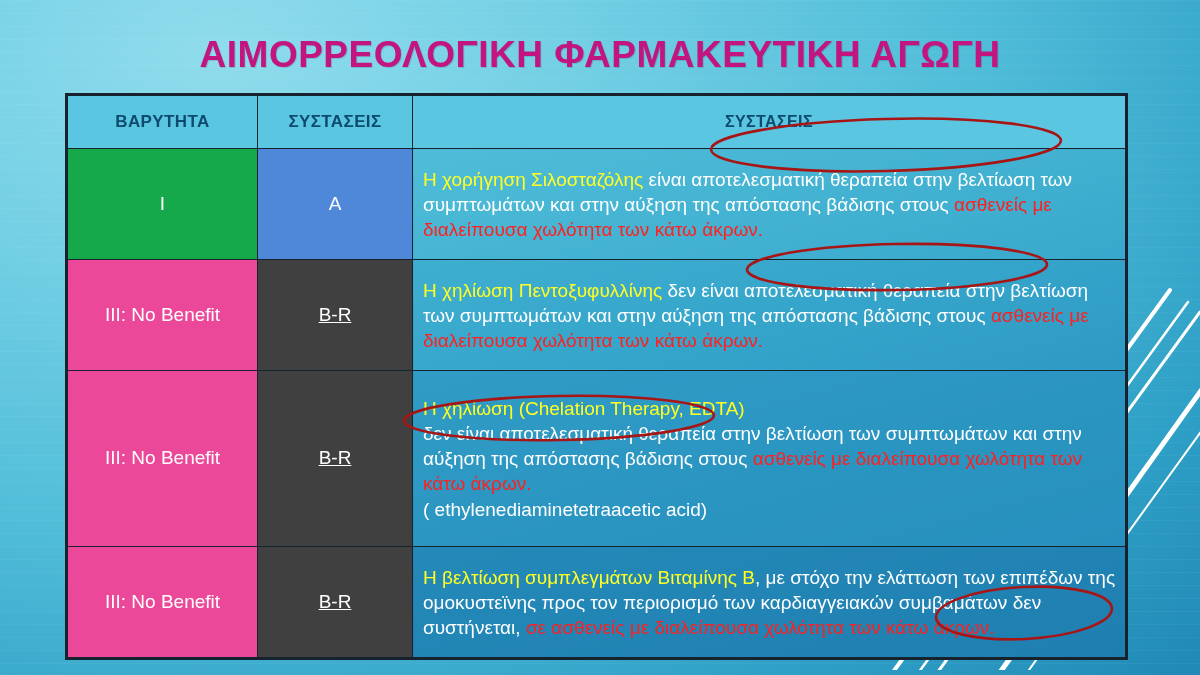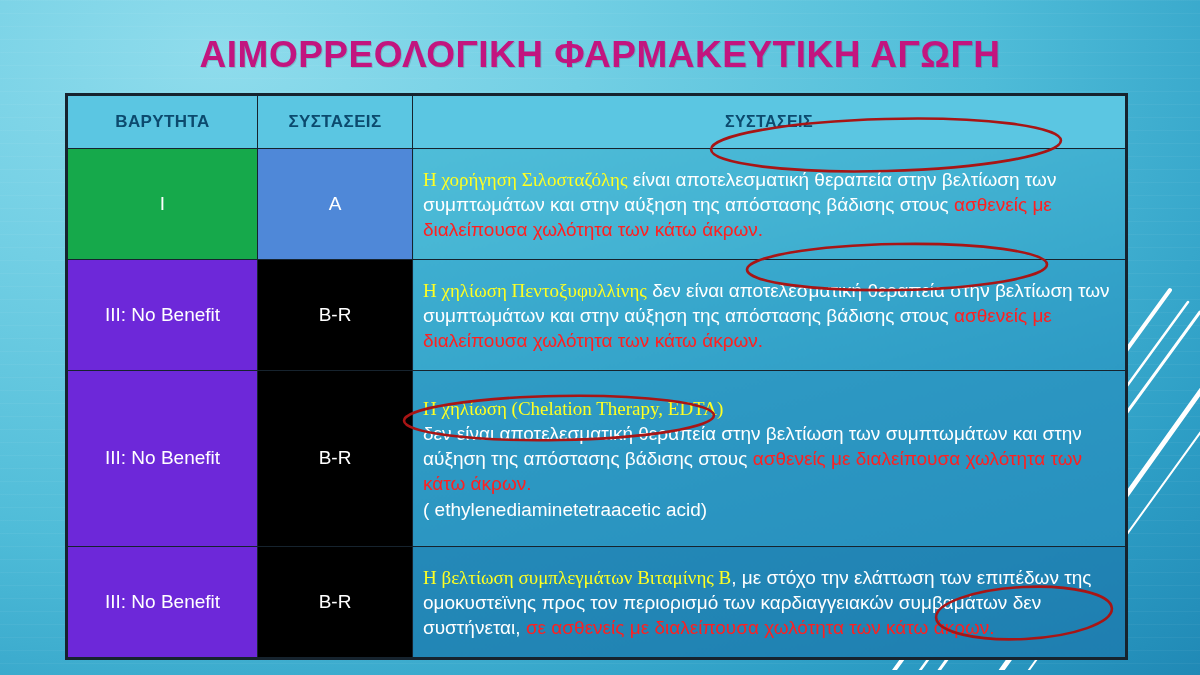--- a/index.html
+++ b/index.html
@@ -65,28 +65,28 @@
   td.rec{
     padding:5px 8px 4px 10px;
     color:#ffffff;
     font-size:19px;
     line-height:1.32;
     text-align:left;
     background:
       radial-gradient(ellipse 900px 420px at 10% 10%, rgba(255,255,255,0.10) 0%, rgba(255,255,255,0.0) 60%),
       linear-gradient(160deg, #46B6D4 0%, #3FAFD0 30%, #2F9CC4 65%, #1E84B2 100%);
   }
-  td.rec .hl-y{ color:#FFFF22;font-family:Liberation Serif, serif; }
+  td.rec .hl-y{ color:#FFFF22; }
   td.rec .hl-r{ color:#FF2020; }
 
   
   .sev-1{ background:#16A94B; }
   .qual-1{ background:#4F88D8; }
-  .sev-3{ background:#6d28d9; }
-  .qual-3{ background:#000000; }
+  .sev-3{ background:#ec4899; }
+  .qual-3{ background:#404040;text-decoration:underline; }
 
   
   tbody tr:nth-child(1) td.rec{ background:linear-gradient(165deg,#4FBDD8 0%, #43B2D2 55%, #37A7CB 100%); }
   tbody tr:nth-child(2) td.rec{ background:linear-gradient(165deg,#3EAED0 0%, #35A4CA 55%, #2D9AC4 100%); }
   tbody tr:nth-child(3) td.rec{ background:linear-gradient(165deg,#309CC5 0%, #2B95C1 55%, #2790BE 100%); }
   tbody tr:nth-child(4) td.rec{ background:linear-gradient(165deg,#2489B8 0%, #2184B4 55%, #1E7EB0 100%); }
 
   
   .ink{ position:absolute; left:0; top:0; width:1200px; height:675px; pointer-events:none; }
   .ink ellipse{ fill:none; stroke:#A81515; }

